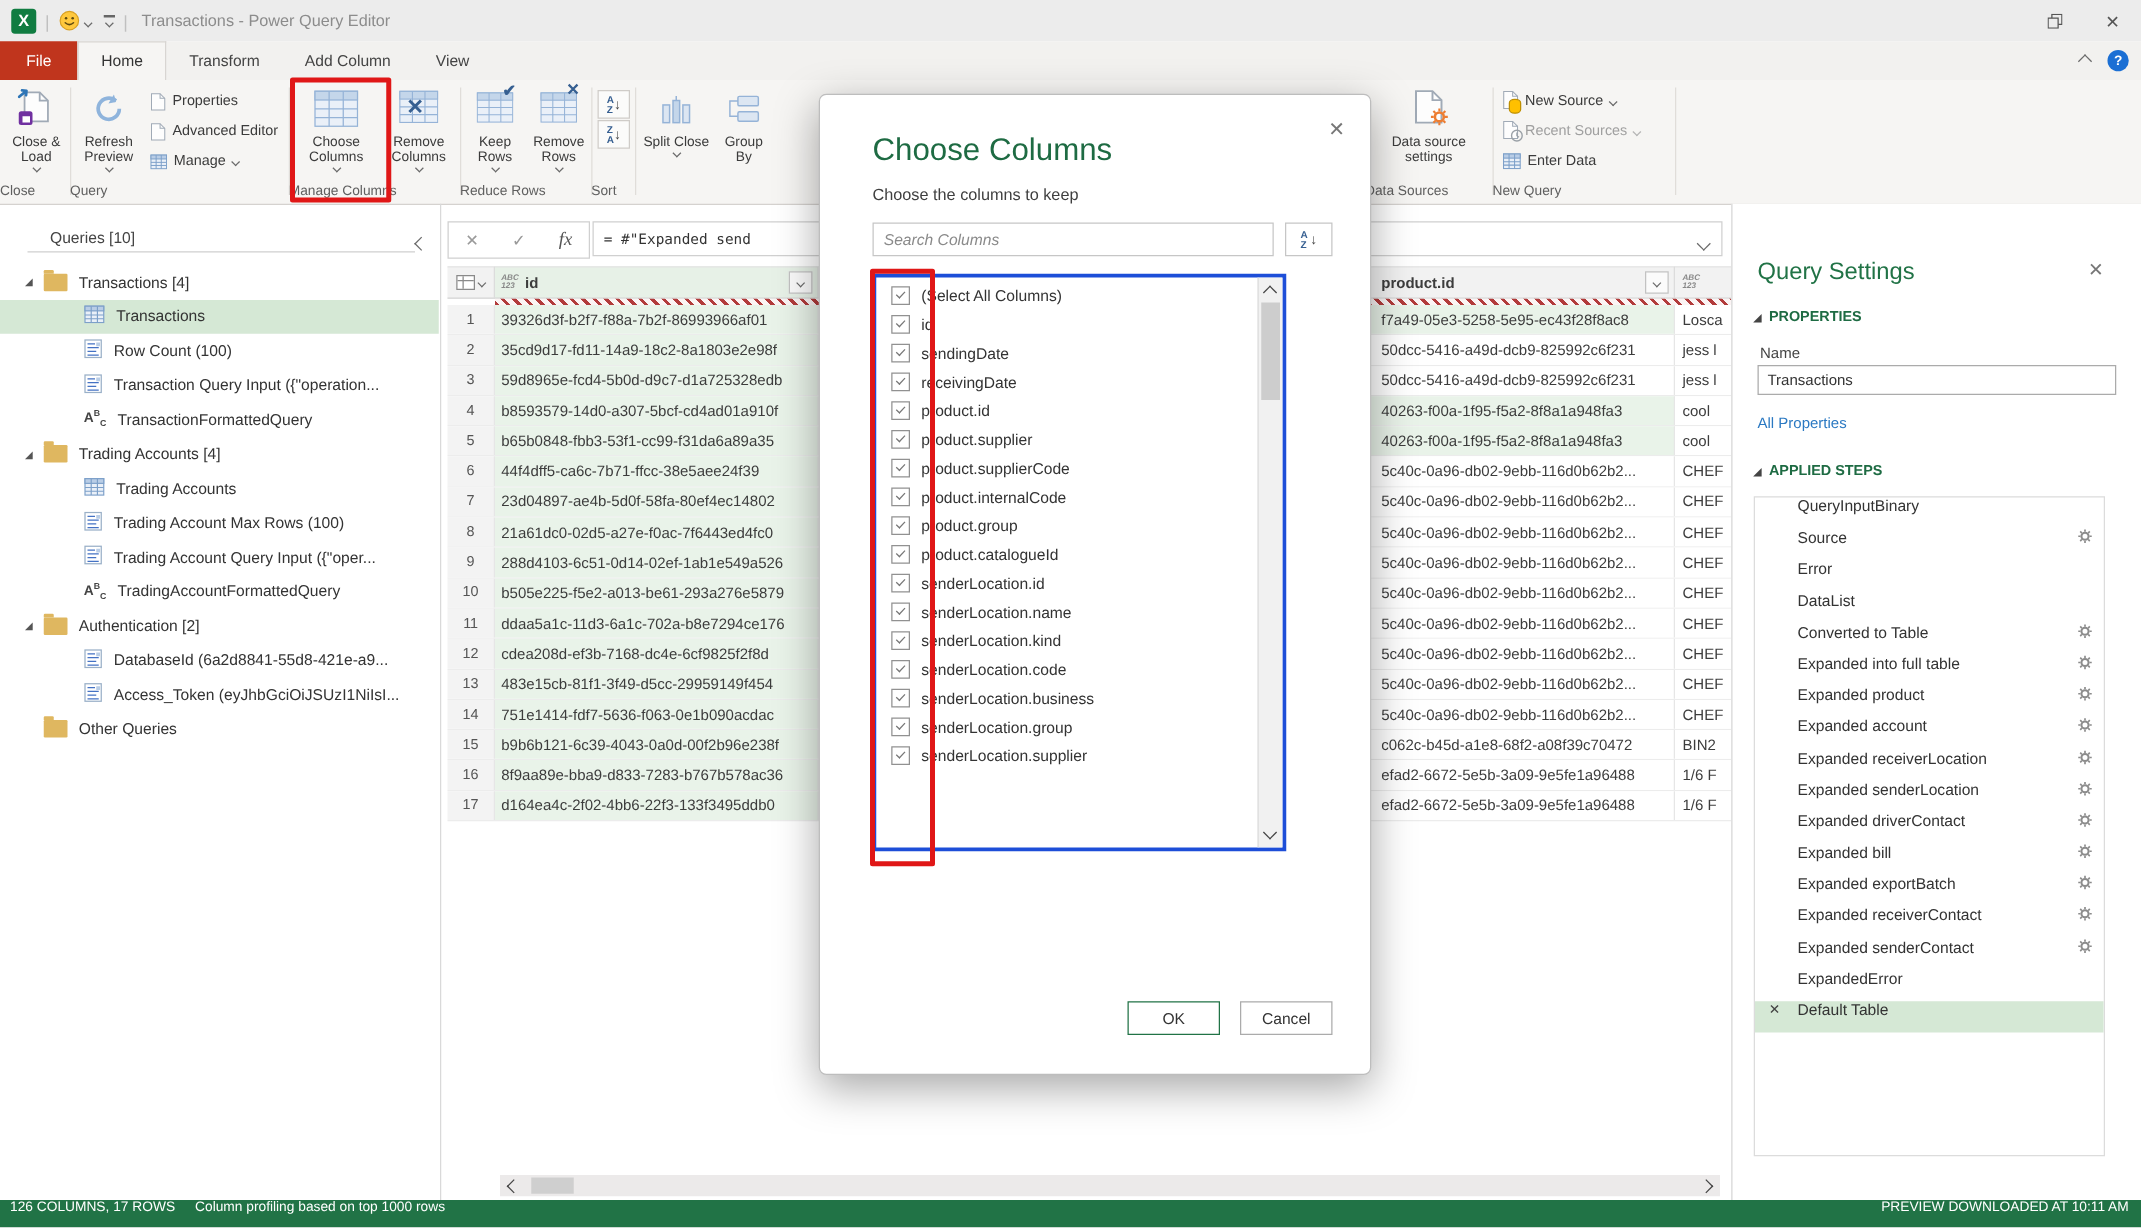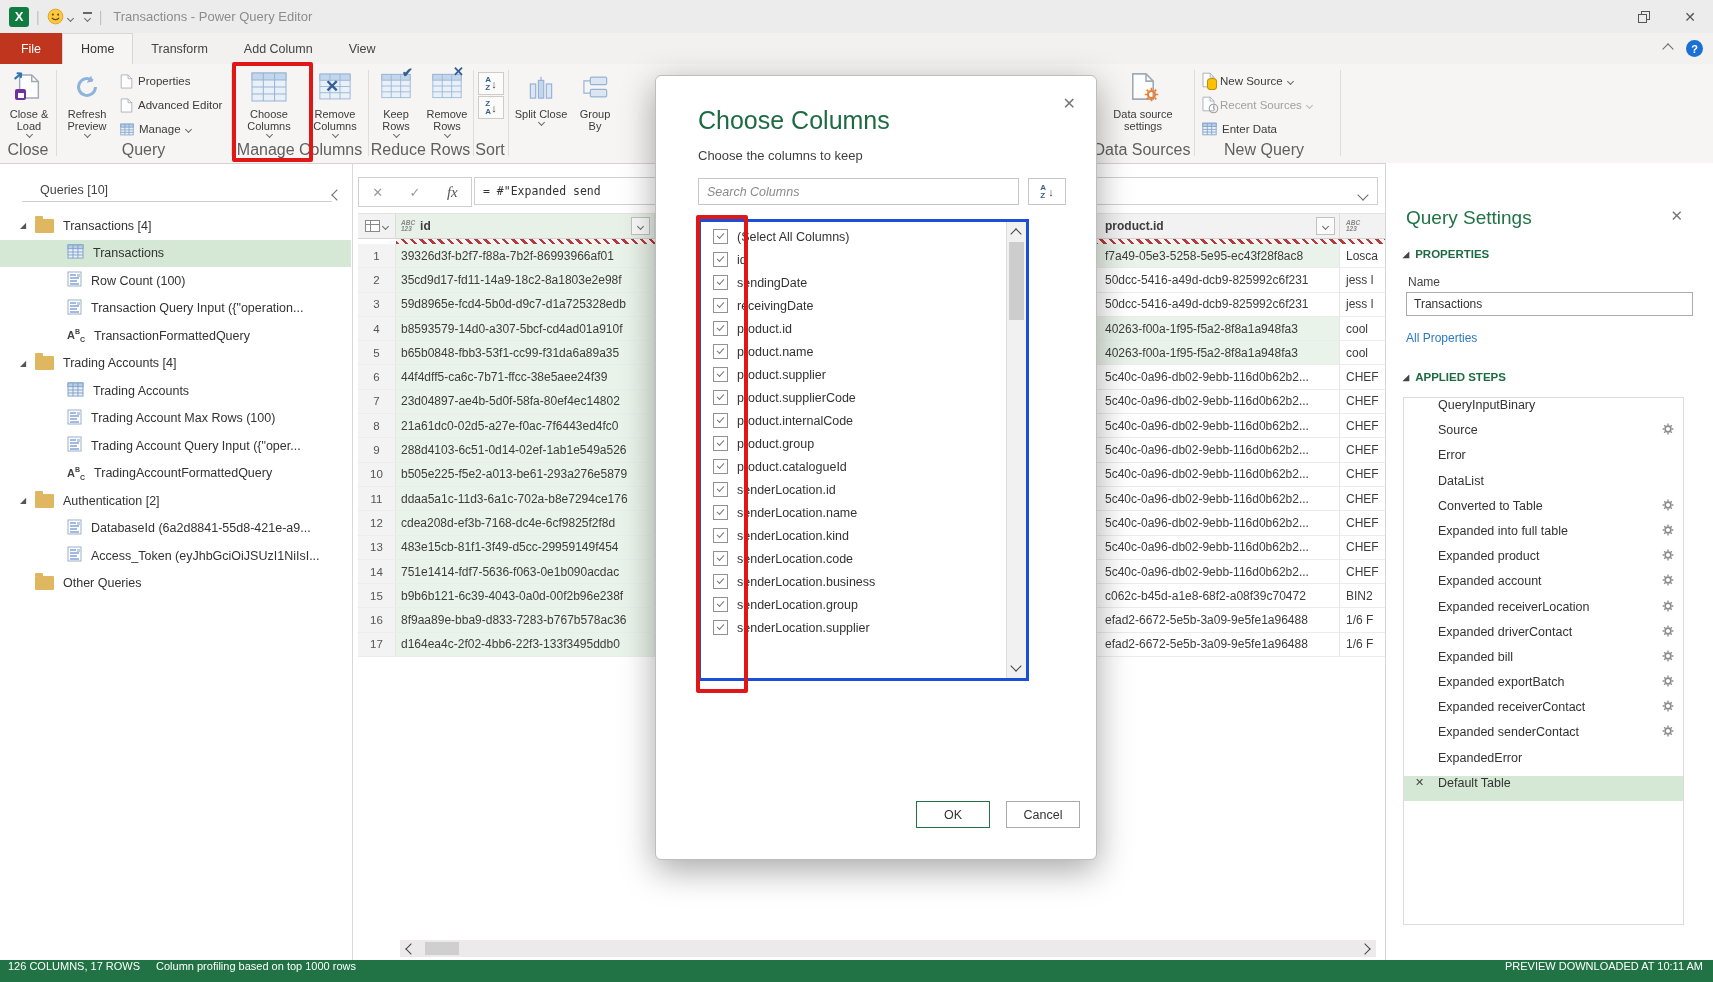--- a/index.html
+++ b/index.html
@@ -26,21 +26,21 @@
   
   .tabrow{position:absolute;left:0;top:33px;width:100%;height:31px;background:#f2f1ef;display:flex;align-items:flex-end;}
   .tab-file{background:#c0351d;color:#fff;width:62px;height:31px;display:flex;align-items:center;justify-content:center;font-size:12.5px;}
   .tab{padding:0 18px;height:30px;display:flex;align-items:center;font-size:12.5px;color:#444;}
   .tab.active{background:#f6f5f3;border:1px solid #d8d5d2;border-bottom:none;color:#333;}
   .tabrow-right{position:absolute;right:10px;top:40px;display:flex;align-items:center;gap:14px;}
   .help-circle{width:17px;height:17px;border-radius:50%;background:#1b6fd4;color:#fff;font-size:11px;font-weight:bold;
     display:flex;align-items:center;justify-content:center;}
   
   .ribbon{position:absolute;left:0;top:64px;width:100%;height:99px;background:#f6f5f3;border-bottom:1px solid #d5d2cf;}
-  .rgroup-label{position:absolute;bottom:4px;font-size:16px;color:#5f5f5f;text-align:center;}
+  .rgroup-label{position:absolute;bottom:4px;font-size:11px;color:#5f5f5f;text-align:left;}
   .vdiv{position:absolute;top:6px;height:86px;width:1px;background:#e0ddd9;}
   .rbtn-big{position:absolute;top:4px;display:flex;flex-direction:column;align-items:center;text-align:center;
     font-size:11px;color:#3b3b3b;line-height:12px;}
   .rbtn-big .ric{height:38px;display:flex;align-items:center;justify-content:center;margin-bottom:2px;}
   .rbtn-sm{position:absolute;display:flex;align-items:center;gap:5px;font-size:11.5px;color:#3b3b3b;height:20px;}
   .gray{color:#a0a0a0 !important;}
   .icon-stack{position:relative;display:inline-block;}
   .mark{position:absolute;font-weight:bold;}
   .sortbox{position:absolute;width:24px;height:21px;border:1px solid #cfccc8;background:#fbfbfa;display:flex;
     align-items:center;justify-content:center;font-size:8px;color:#365f91;font-weight:bold;line-height:8px;}
@@ -146,21 +146,21 @@
     gap:2px;font-size:8px;color:#365f91;font-weight:bold;line-height:8px;box-sizing:border-box;}
   .dlg-list{position:absolute;left:42px;top:143px;width:331px;height:462px;border:3px solid #1d4ed8;box-sizing:border-box;overflow:hidden;}
   .cbrow{height:23px;display:flex;align-items:center;padding-left:12px;gap:9px;font-size:12.5px;color:#333;}
   .cb{width:13px;height:13px;border:1px solid #919191;background:#fff;position:relative;flex:0 0 auto;}
   .cb:after{content:"";position:absolute;left:2.5px;top:3px;width:6px;height:3px;border-left:1.8px solid #777;
     border-bottom:1.8px solid #777;transform:rotate(-47deg);}
   .dlg-vscroll{position:absolute;right:0;top:0;width:19px;height:100%;background:#f1f1f1;border-left:1px solid #dcdcdc;}
   .vs-up{position:absolute;top:5px;left:5px;}
   .vs-dn{position:absolute;bottom:5px;left:5px;}
   .vs-thumb{position:absolute;top:20px;left:2px;width:15px;height:78px;background:#cdcdcd;}
-  .dlg-btnrow{position:absolute;top:725px;right:16px;display:flex;gap:16px;}
+  .dlg-btnrow{position:absolute;top:725px;right:30px;display:flex;gap:16px;}
   .btn{width:74px;height:27px;display:flex;align-items:center;justify-content:center;font-size:12.5px;color:#333;background:#fff;box-sizing:border-box;}
   .btn-ok{border:1.5px solid #217346;}
   .btn-cancel{border:1px solid #ababab;}
   .redbox2{position:absolute;left:40px;top:139px;width:44px;height:470px;border:4px solid #e01717;border-radius:2px;pointer-events:none;}
   
   .tri{display:inline-block;}
 </style>
 </head>
 <body>
 
@@ -847,20 +847,29 @@
         <div class="step">
 
           <span>Expanded receiverLocation</span>
           <span class="gearw show">
             <svg width="12" height="12">
               <use href="#sym-gear"></use>
             </svg>
           </span>
         </div>
 
+        <div class="step">
+
+          <span>Expanded senderLocation</span>
+          <span class="gearw show">
+            <svg width="12" height="12">
+              <use href="#sym-gear"></use>
+            </svg>
+          </span>
+        </div>
 
         <div class="step">
 
           <span>Expanded driverContact</span>
           <span class="gearw show">
             <svg width="12" height="12">
               <use href="#sym-gear"></use>
             </svg>
           </span>
         </div>
@@ -955,24 +964,20 @@
           <div class="cbrow">
             <span class="cb"></span>
             <span>receivingDate</span>
           </div>
 
           <div class="cbrow">
             <span class="cb"></span>
             <span>product.id</span>
           </div>
 
-          <div class="cbrow">
-            <span class="cb"></span>
-            <span>product.name</span>
-          </div>
 
           <div class="cbrow">
             <span class="cb"></span>
             <span>product.supplier</span>
           </div>
 
           <div class="cbrow">
             <span class="cb"></span>
             <span>product.supplierCode</span>
           </div>

